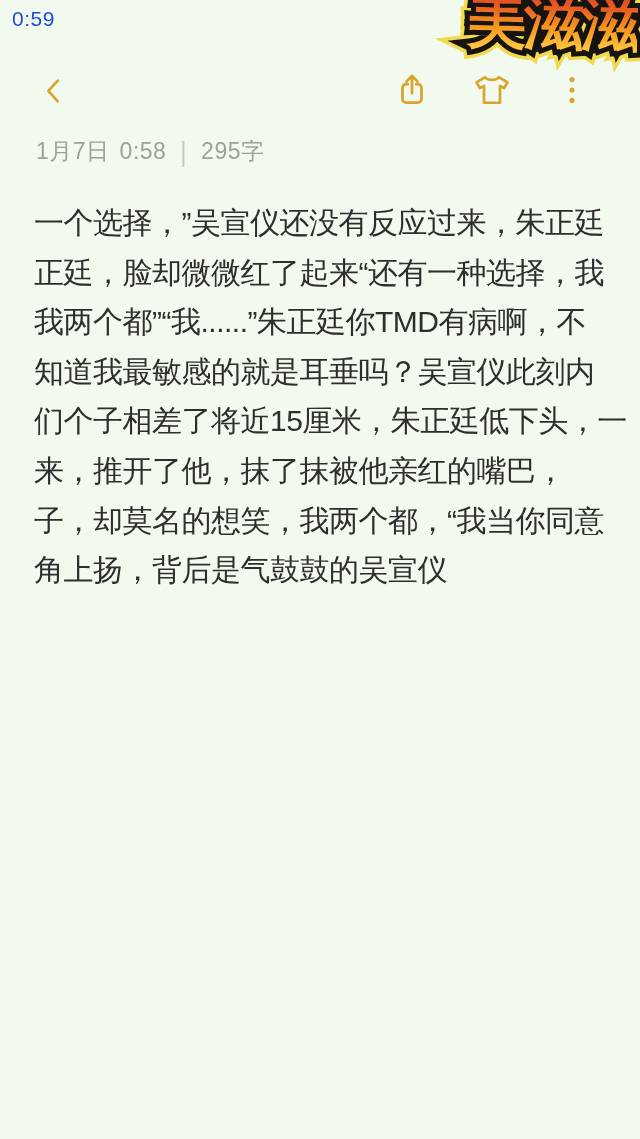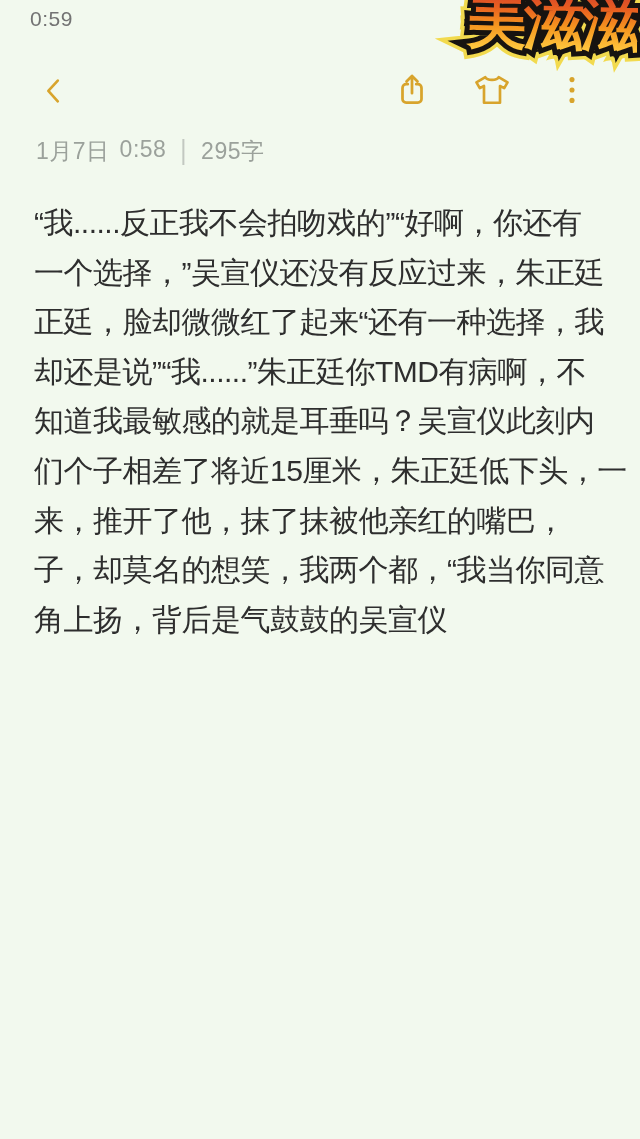--- a/index.html
+++ b/index.html
@@ -8,22 +8,22 @@
     width:640px;height:1139px;
     margin:0 auto;
     background:#f2f9ee;
     overflow:hidden;
     font-family:"Liberation Sans", sans-serif;
   }
 
   
   .status-bar{position:absolute;top:0;left:0;right:0;height:40px;}
   .status-time{
-    position:absolute;top:7px;left:30px;
-    font-size:21px;color:#737373;letter-spacing:0.5px;
+    position:absolute;top:7px;left:12px;
+    font-size:21px;color:#1d4ed8;letter-spacing:0.5px;
   }
 
   
   .watermark{
     position:absolute;top:-18px;right:-4px;
     transform:rotate(1.5deg);
     font-size:60px;font-weight:900;
     letter-spacing:-3px;white-space:nowrap;
     height:80px;width:215px;
     pointer-events:none;
@@ -50,21 +50,21 @@
     cursor:pointer;
   }
   .nav-right{display:flex;align-items:center;gap:40px;}
   .nav-btn svg{display:block;}
 
   
   .meta-row{
     position:absolute;top:136px;left:0;right:0;
     padding-left:36px;
     font-size:23px;color:#9ba19b;letter-spacing:0.5px;
-    display:flex;
+    display:flex;align-items:center;
   }
   .meta-date{margin-right:10px;}
   .meta-divider{color:#c3c8c1;margin:0 14px;font-size:24px;transform:scaleY(1.15);}
 
   
   .note-body{
     position:absolute;top:198px;left:0;right:0;
     padding:0 34px;
     font-size:30px;color:#2e2e2e;
     letter-spacing:-0.5px;
@@ -126,24 +126,23 @@
   </div>
 
   <div class="meta-row">
     <span class="meta-date">1月7日</span>
     <span class="meta-time">0:58</span>
     <span class="meta-divider">|</span>
     <span class="meta-count">295字</span>
   </div>
 
   <div class="note-body">
-    <div class="note-line">“我......反正我不会拍吻戏的”“好啊，你还有</div>
     <div class="note-line">一个选择，”吴宣仪还没有反应过来，朱正廷</div>
     <div class="note-line">正廷，脸却微微红了起来“还有一种选择，我</div>
-    <div class="note-line">却还是说”“我......”朱正廷你TMD有病啊，不</div>
+    <div class="note-line">我两个都”“我......”朱正廷你TMD有病啊，不</div>
     <div class="note-line">知道我最敏感的就是耳垂吗？吴宣仪此刻内</div>
     <div class="note-line">们个子相差了将近15厘米，朱正廷低下头，一</div>
     <div class="note-line">来，推开了他，抹了抹被他亲红的嘴巴，</div>
     <div class="note-line">子，却莫名的想笑，我两个都，“我当你同意</div>
     <div class="note-line">角上扬，背后是气鼓鼓的吴宣仪</div>
   </div>
 
 </div>
 
 </body></html>

